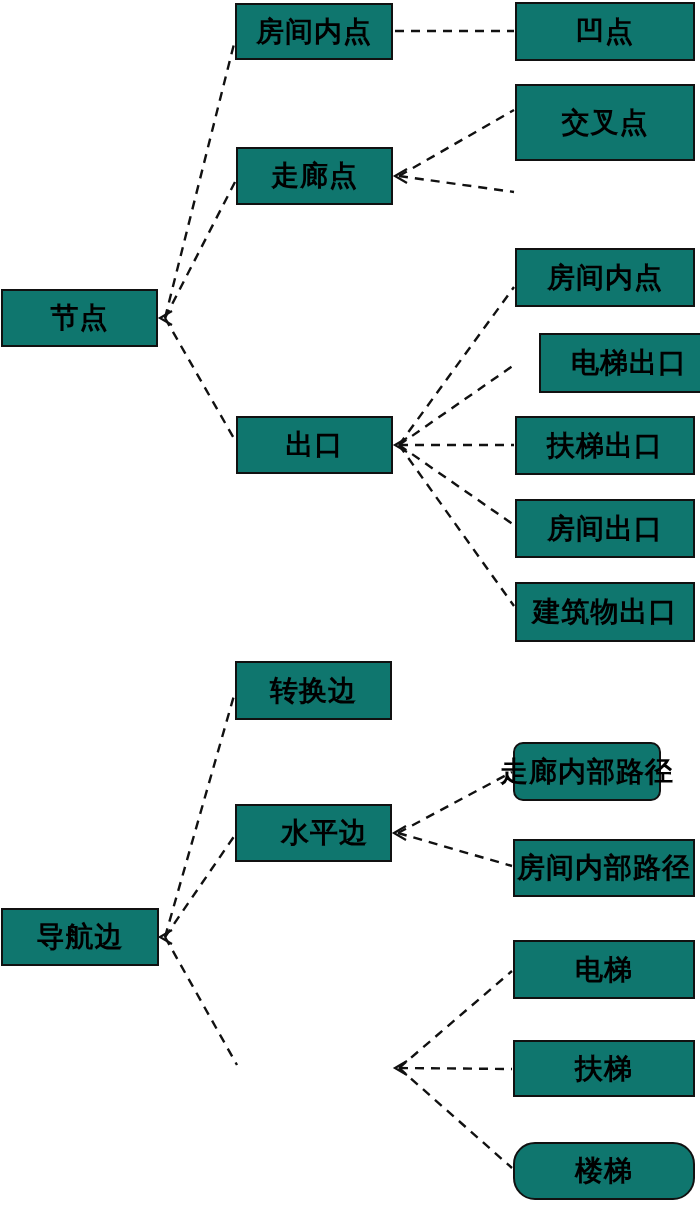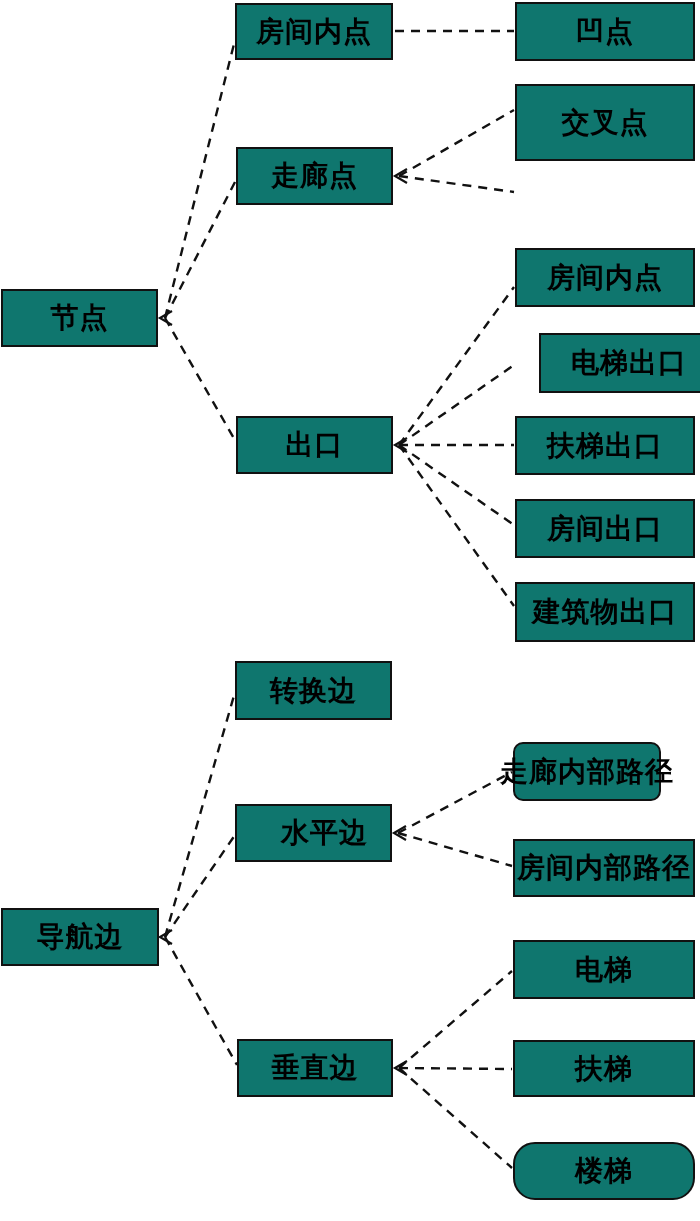--- a/index.html
+++ b/index.html
@@ -98,21 +98,20 @@
   <div class="box" style="left:515px; top:499px; width:180px; height:59px;">房间出口</div>
 
   <div class="box" style="left:515px; top:582px; width:180px; height:60px;">建筑物出口</div>
 
   <div class="box" style="left:1px; top:908px; width:158px; height:58px;">导航边</div>
 
   <div class="box" style="left:235px; top:661px; width:157px; height:59px;">转换边</div>
 
   <div class="box" style="left:235px; top:804px; width:157px; height:58px;padding-left:22px;">水平边</div>
 
-  <div class="box" style="left:237px; top:1039px; width:156px; height:58px;">垂直边</div>
 
   <div class="box" style="left:513px; top:742px; width:148px; height:59px;border-radius:10px;">走廊内部路径</div>
 
   <div class="box" style="left:513px; top:839px; width:182px; height:58px;">房间内部路径</div>
 
   <div class="box" style="left:513px; top:940px; width:182px; height:59px;">电梯</div>
 
   <div class="box" style="left:513px; top:1040px; width:182px; height:57px;">扶梯</div>
 
   <div class="box" style="left:513px; top:1142px; width:182px; height:58px;border-radius:22px;">楼梯</div>

